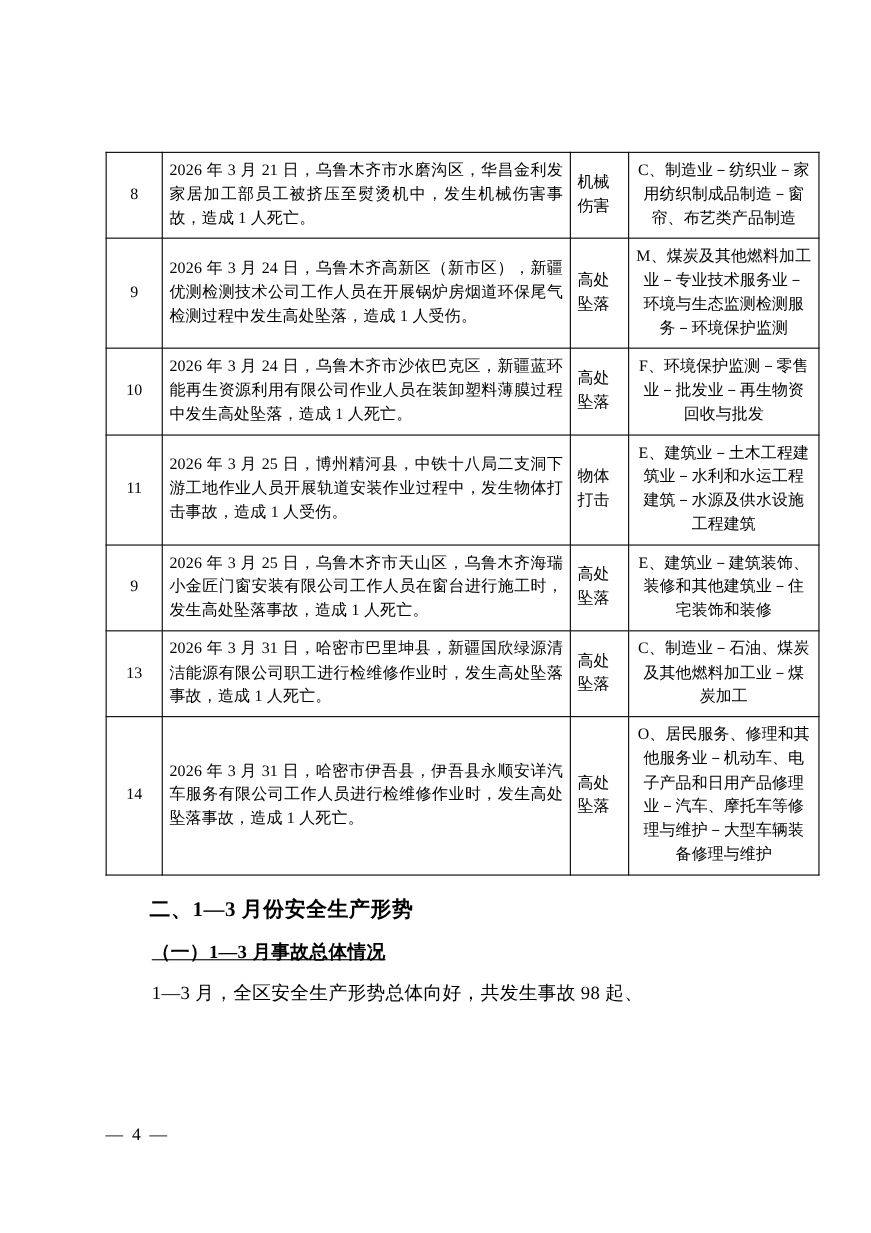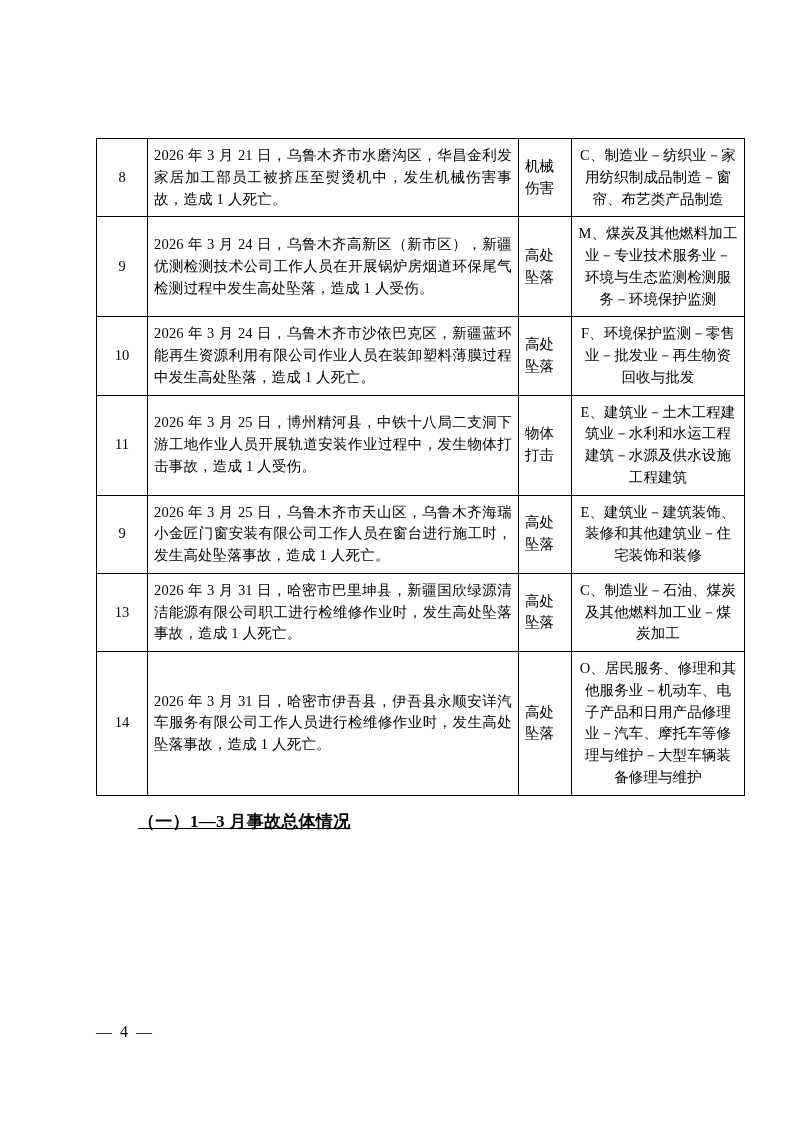--- a/index.html
+++ b/index.html
@@ -134,17 +134,19 @@
         </tr>
         <tr>
           <td class="col-num">14</td>
           <td class="col-desc">2026 年 3 月 31 日，哈密市伊吾县，伊吾县永顺安详汽车服务有限公司工作人员进行检维修作业时，发生高处坠落事故，造成 1 人死亡。</td>
           <td class="col-type">高处坠落</td>
           <td class="col-industry">O、居民服务、修理和其他服务业－机动车、电子产品和日用产品修理业－汽车、摩托车等修理与维护－大型车辆装备修理与维护</td>
         </tr>
       </tbody>
     </table>
 
+    <div class="section-heading">二、1—3 月份安全生产形势</div>
     <div class="sub-heading">（一）1—3 月事故总体情况</div>
+    <div class="body-para">1—3 月，全区安全生产形势总体向好，共发生事故 98 起、</div>
   </div>
 
   <div class="page-number">— 4 —</div>
 </div>
 
 </body></html>

